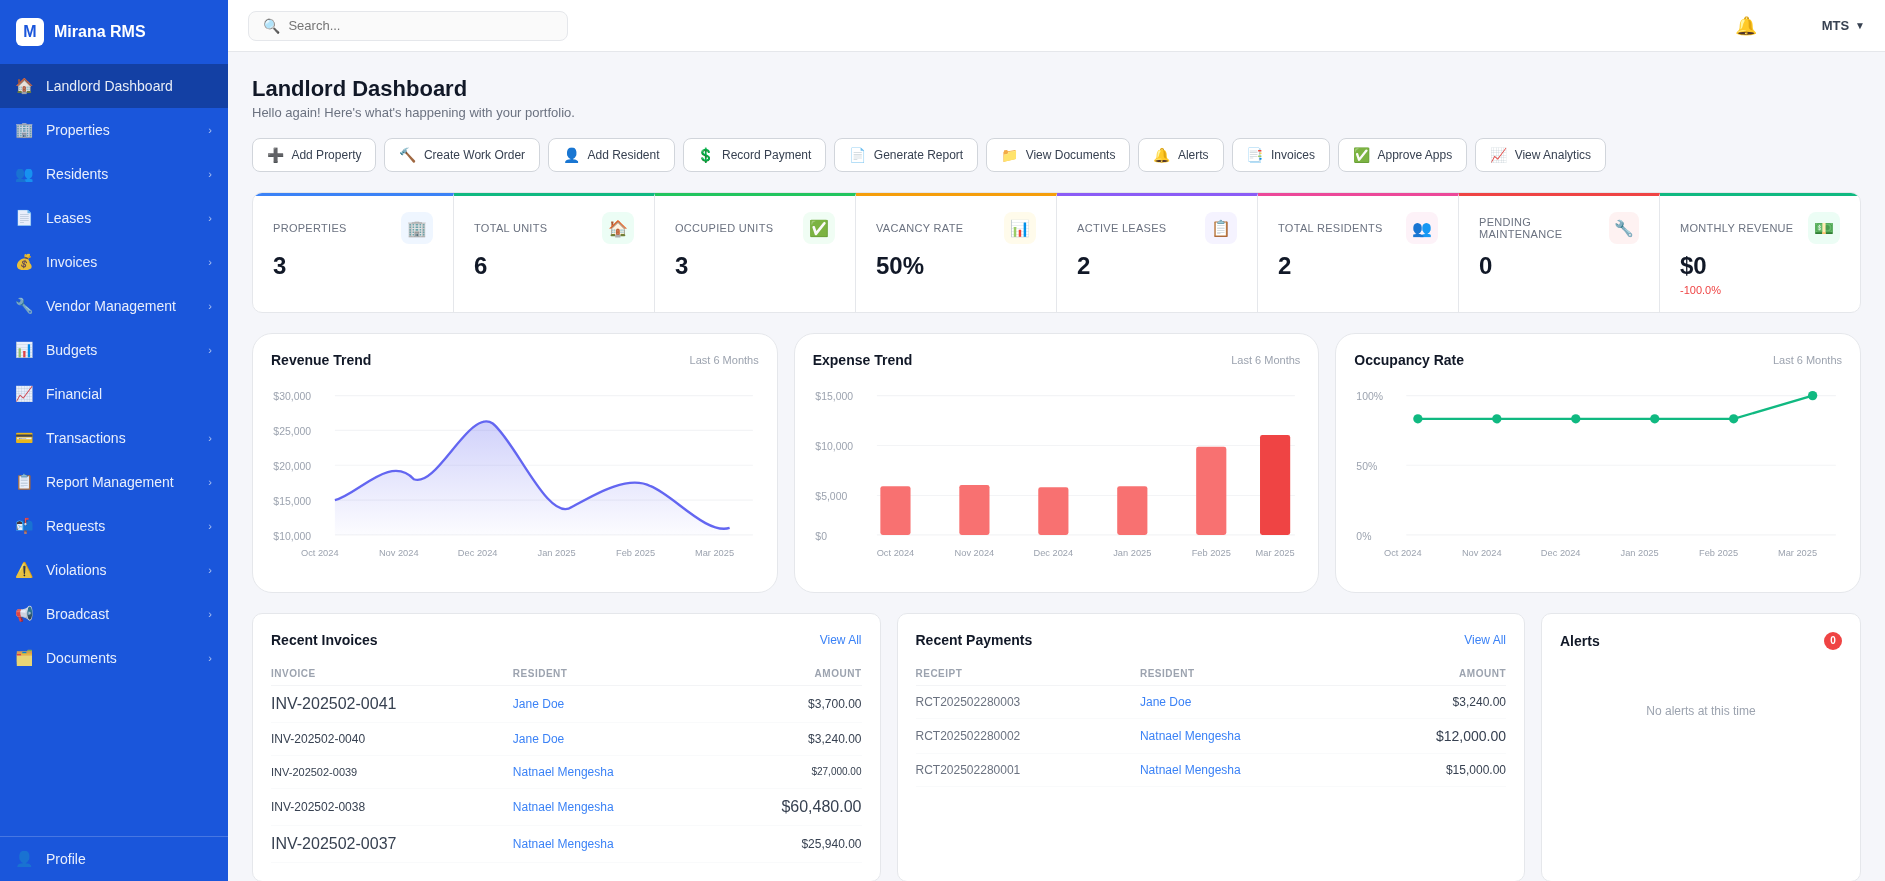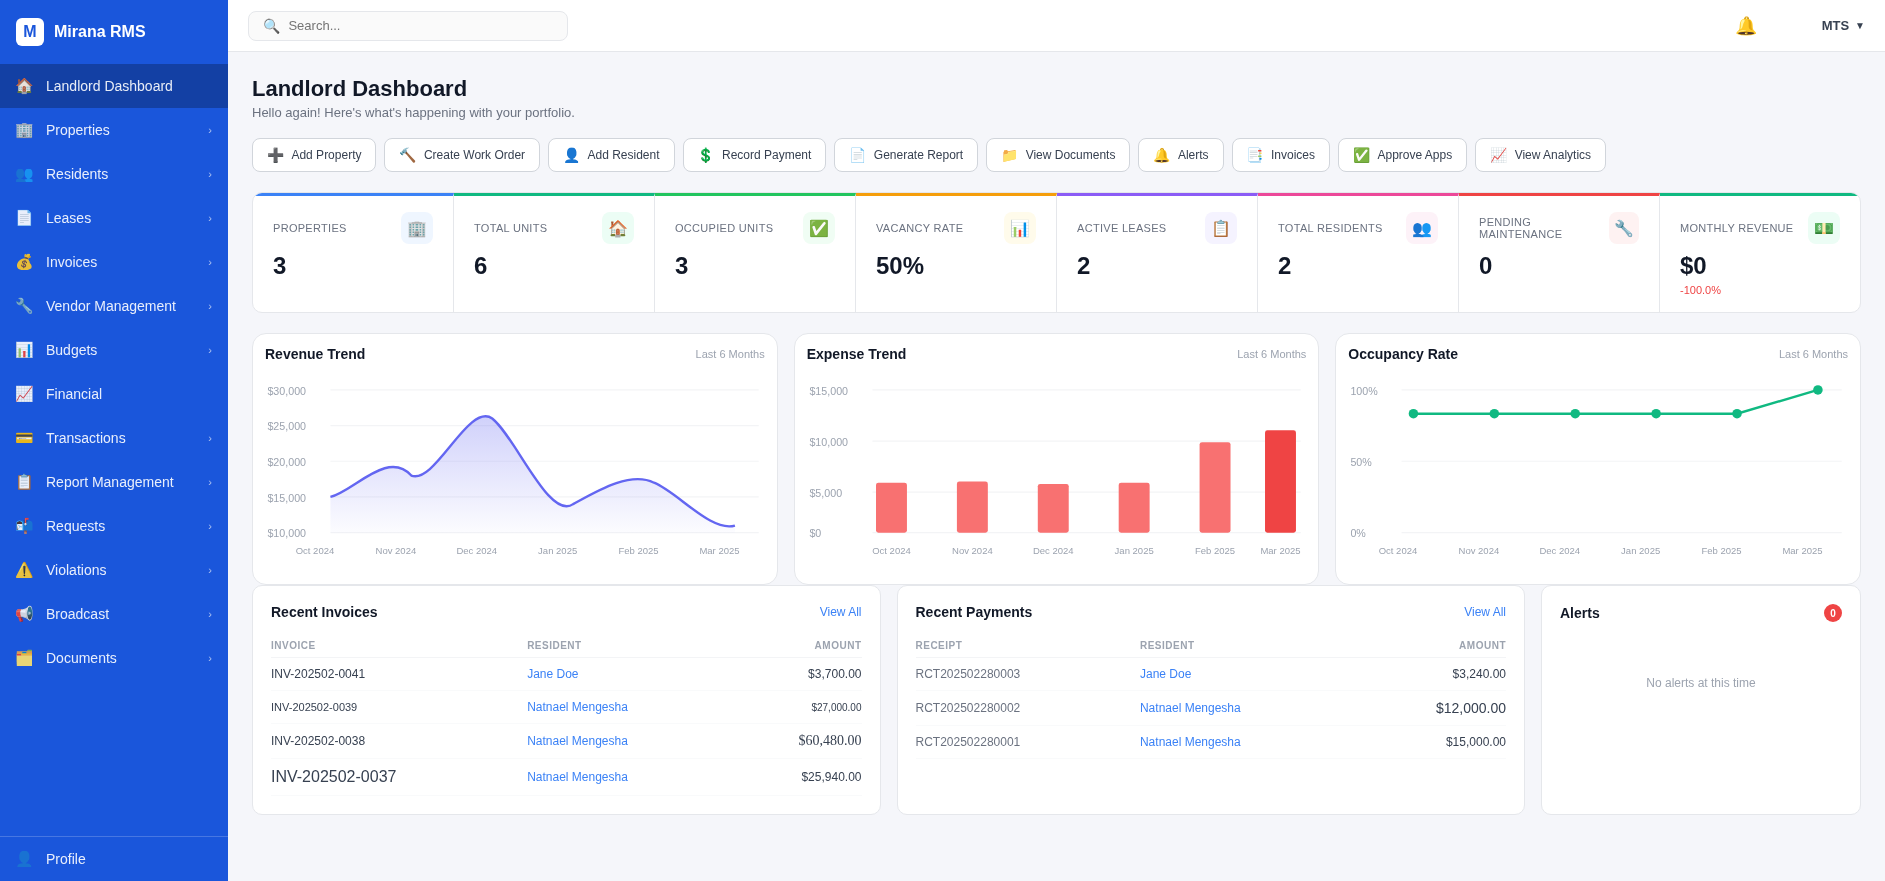--- a/index.html
+++ b/index.html
@@ -97,32 +97,32 @@
     .stat-header { display: flex; align-items: center; justify-content: space-between; }
     .stat-label { font-size: 11px; color: #6b7280; font-weight: 500; text-transform: uppercase; letter-spacing: 0.3px; }
     .stat-icon { width: 32px; height: 32px; border-radius: 8px; display: flex; align-items: center; justify-content: center; font-size: 16px; }
     .stat-value { font-size: 24px; font-weight: 700; color: #111827; margin-top: 8px; }
     .stat-change { font-size: 11px; margin-top: 4px; }
     .stat-change.negative { color: #ef4444; }
 
     
     .charts-row { display: flex; gap: 16px; margin-top: 20px; }
     .chart-card {
-      background: white; border: 1px solid #e5e7eb; border-radius: 14px;
-      padding: 12px; flex: 1;
+      background: white; border: 1px solid #e5e7eb; border-radius: 20px;
+      padding: 18px; flex: 1;
     }
     .chart-header { display: flex; align-items: center; justify-content: space-between; margin-bottom: 16px; }
     .chart-title { font-size: 14px; font-weight: 600; color: #111827; }
     .chart-period { font-size: 11px; color: #9ca3af; }
 
     
     .chart-area { width: 100%; }
 
     
-    .bottom-row { display: flex; gap: 16px; }
+    .bottom-row { display: flex; gap: 16px; margin-top: 20px; }
     .table-card {
       background: white; border: 1px solid #e5e7eb; border-radius: 10px;
       padding: 18px; flex: 1;
     }
     .table-header { display: flex; align-items: center; justify-content: space-between; margin-bottom: 14px; }
     .table-title { font-size: 14px; font-weight: 600; color: #111827; }
     .view-all { font-size: 12px; color: #3b82f6; cursor: pointer; }
     table { width: 100%; border-collapse: collapse; }
     th { font-size: 10px; font-weight: 600; color: #9ca3af; text-transform: uppercase; letter-spacing: 0.5px; padding: 6px 0; border-bottom: 1px solid #f3f4f6; text-align: left; }
     td { font-size: 12px; color: #374151; padding: 9px 0; border-bottom: 1px solid #f9fafb; }
@@ -504,33 +504,38 @@
         <table>
           <thead>
             <tr>
               <th>INVOICE</th>
               <th>RESIDENT</th>
               <th style="text-align:right;">AMOUNT</th>
             </tr>
           </thead>
           <tbody id="invoices-tbody">
           <tr>
-      <td style="color:#374151;font-size:12px;">INV-202502-0041</td>
+      <td style="color:#374151;font-size:16px;">INV-202502-0041</td>
       <td class="resident-link" style="color:#3b82f6;font-size:12px;">Jane Doe</td>
       <td class="amount" style="font-size:12px;">$3,700.00</td>
+    </tr>
+              <tr>
+      <td style="color:#374151;font-size:12px;">INV-202502-0040</td>
+      <td class="resident-link" style="color:#3b82f6;font-size:12px;">Jane Doe</td>
+      <td class="amount" style="font-size:12px;">$3,240.00</td>
     </tr>
               <tr>
       <td style="color:#374151;font-size:11px;">INV-202502-0039</td>
       <td class="resident-link" style="color:#3b82f6;font-size:12px;">Natnael Mengesha</td>
       <td class="amount" style="font-size:10px;">$27,000.00</td>
     </tr>
               <tr>
       <td style="color:#374151;font-size:12px;">INV-202502-0038</td>
       <td class="resident-link" style="color:#3b82f6;font-size:12px;">Natnael Mengesha</td>
-      <td class="amount" style="font-size:14px;font-family:Liberation Serif, serif;">$60,480.00</td>
+      <td class="amount" style="font-size:16px;">$60,480.00</td>
     </tr>
               <tr>
       <td style="color:#374151;font-size:16px;">INV-202502-0037</td>
       <td class="resident-link" style="color:#3b82f6;font-size:12px;">Natnael Mengesha</td>
       <td class="amount" style="font-size:12px;">$25,940.00</td>
     </tr>
             </tbody>
         </table>
       </div>
 

